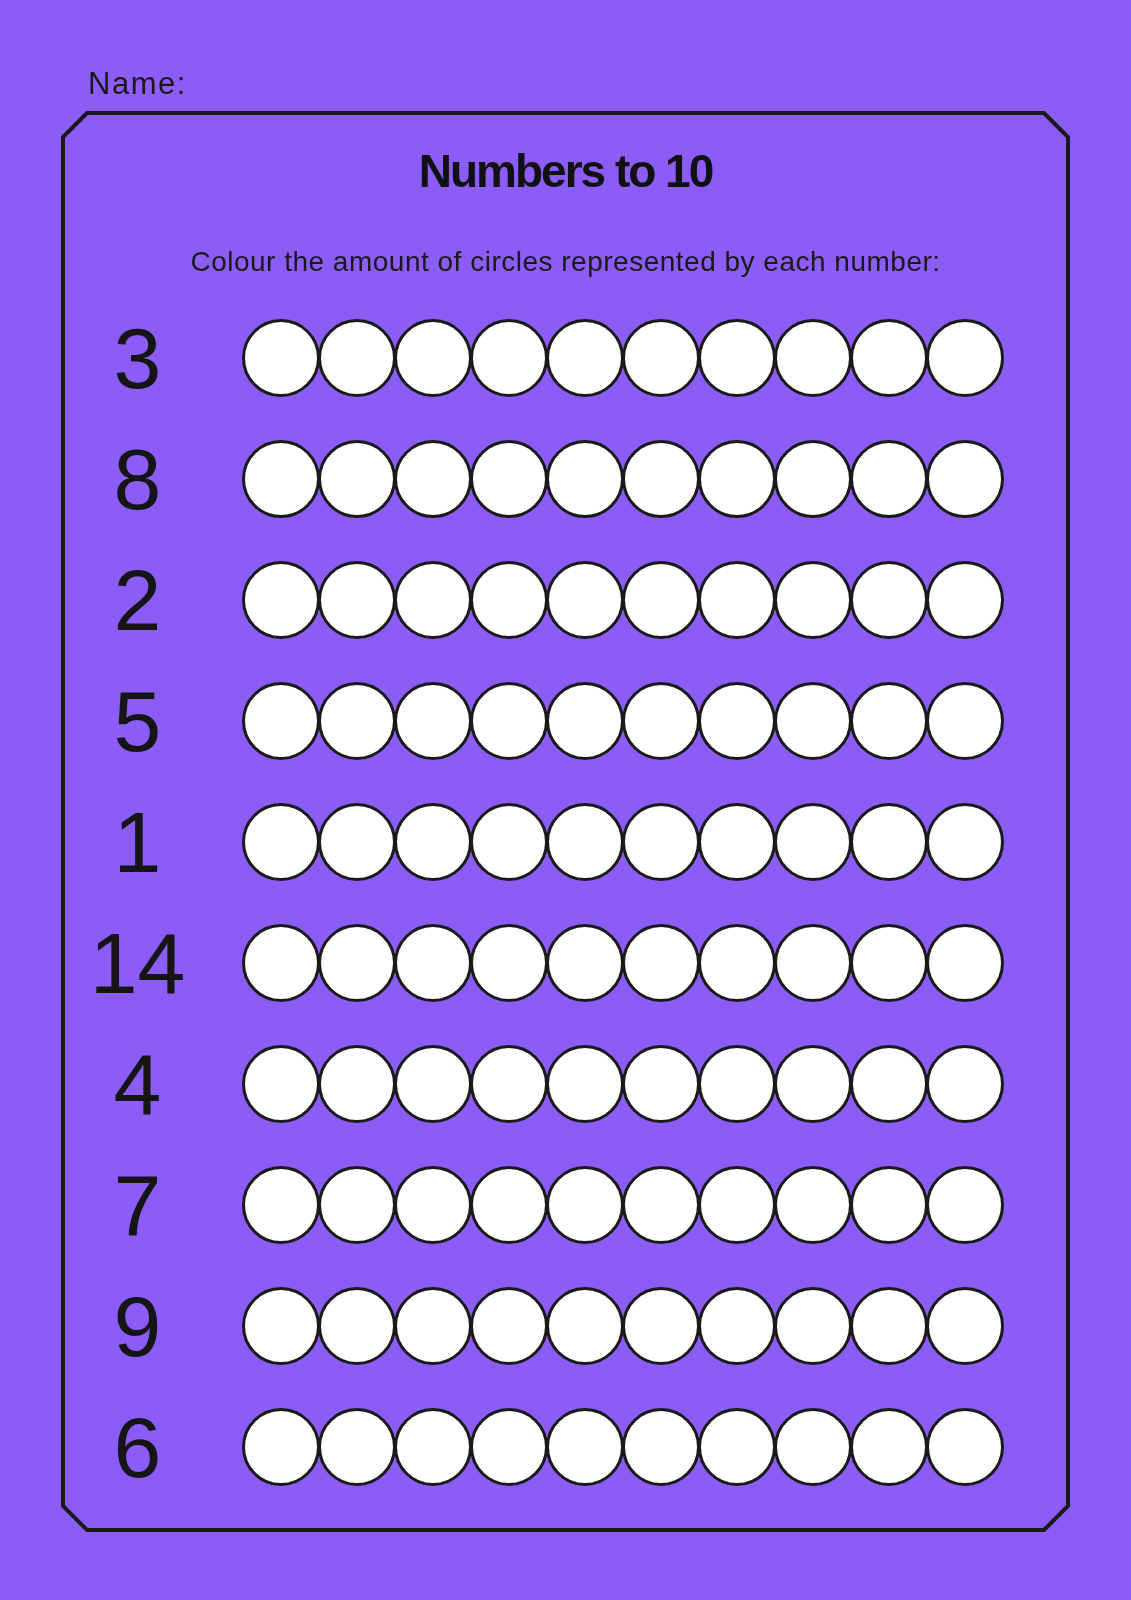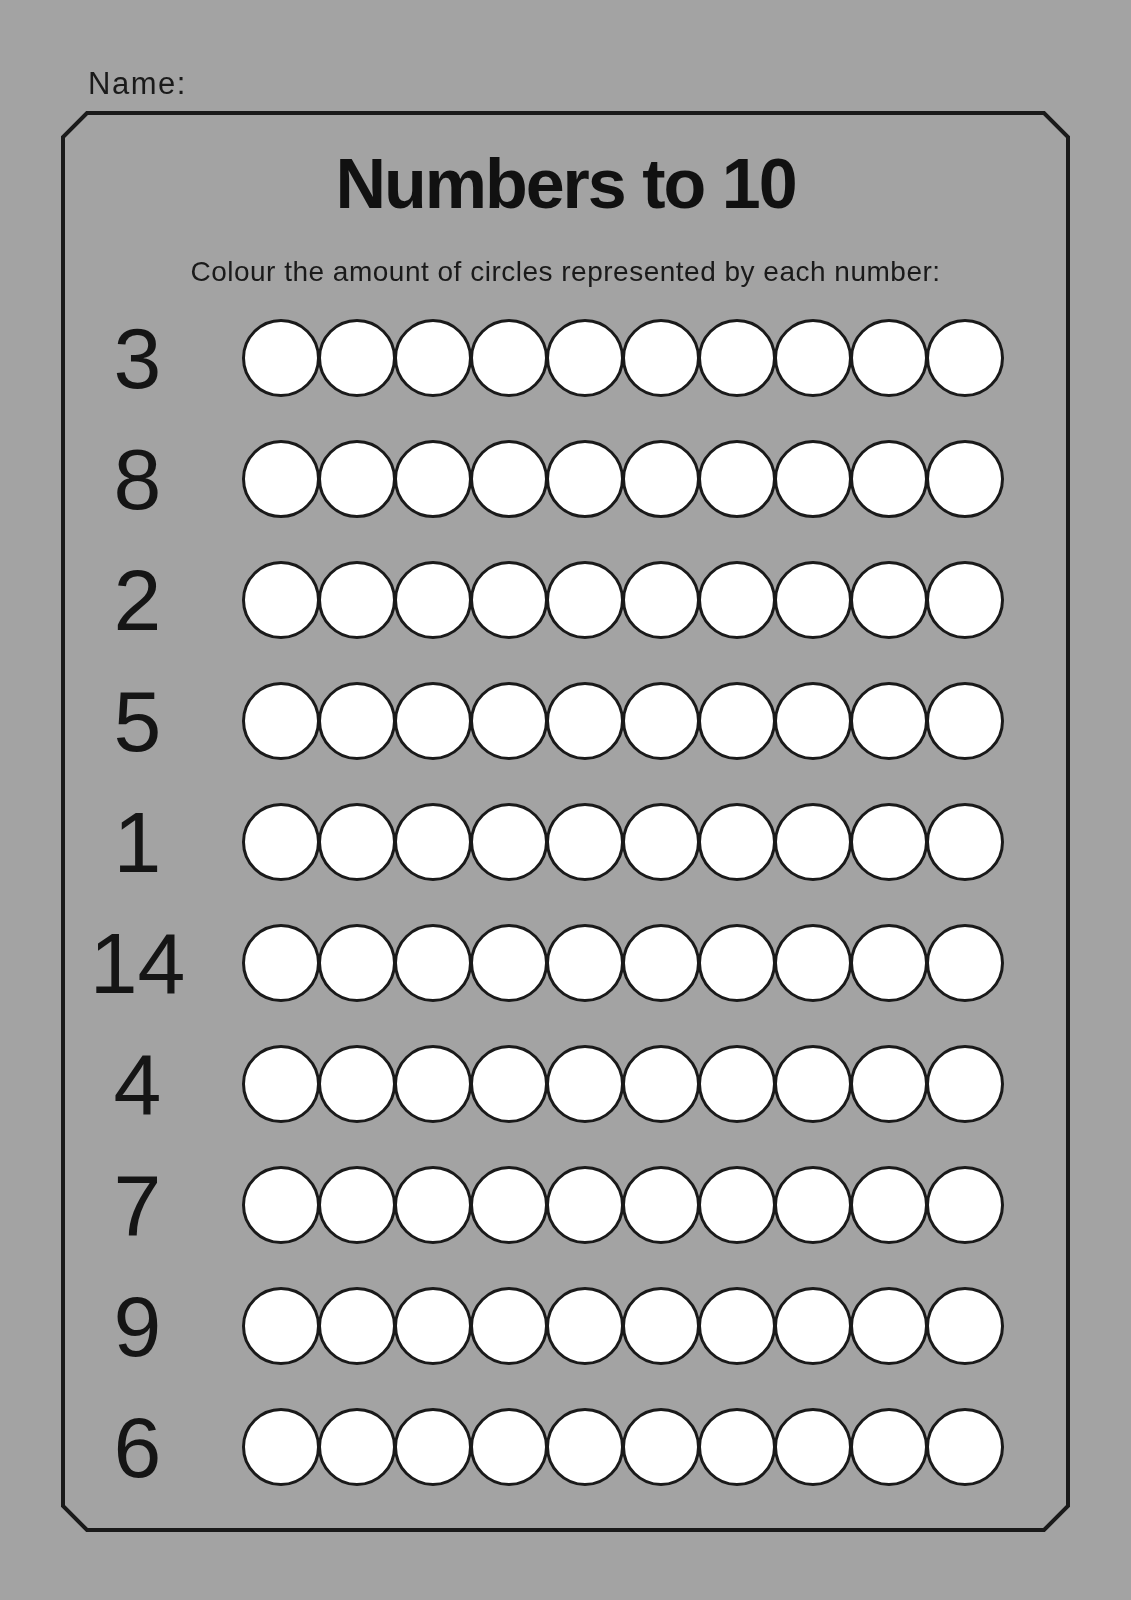--- a/index.html
+++ b/index.html
@@ -4,21 +4,21 @@
 <style>
   html, body {
     margin: 0;
     padding: 0;
     background: #ffffff;
   }
   .page {
     position: relative;
     width: 1131px;
     height: 1600px;
-    background: #a3a3a3;
+    background: #8b5cf6;
     overflow: hidden;
     font-family: "Liberation Sans", sans-serif;
     color: #1a1a1a;
   }
   .name-label {
     position: absolute;
     top: 66px;
     left: 88px;
     font-size: 31px;
     letter-spacing: 1.5px;
@@ -29,28 +29,28 @@
     top: 0;
     left: 0;
   }
   .title {
     position: absolute;
     top: 144px;
     left: 63px;
     width: 1005px;
     margin: 0;
     text-align: center;
-    font-size: 70px;
+    font-size: 46px;
     font-weight: bold;
     letter-spacing: -2px;
     color: #111111;
   }
   .instruction {
     position: absolute;
-    top: 256px;
+    top: 246px;
     left: 63px;
     width: 1005px;
     margin: 0;
     text-align: center;
     font-size: 28px;
     letter-spacing: 0.5px;
     color: #1a1a1a;
   }
   .rows {
     position: absolute;

